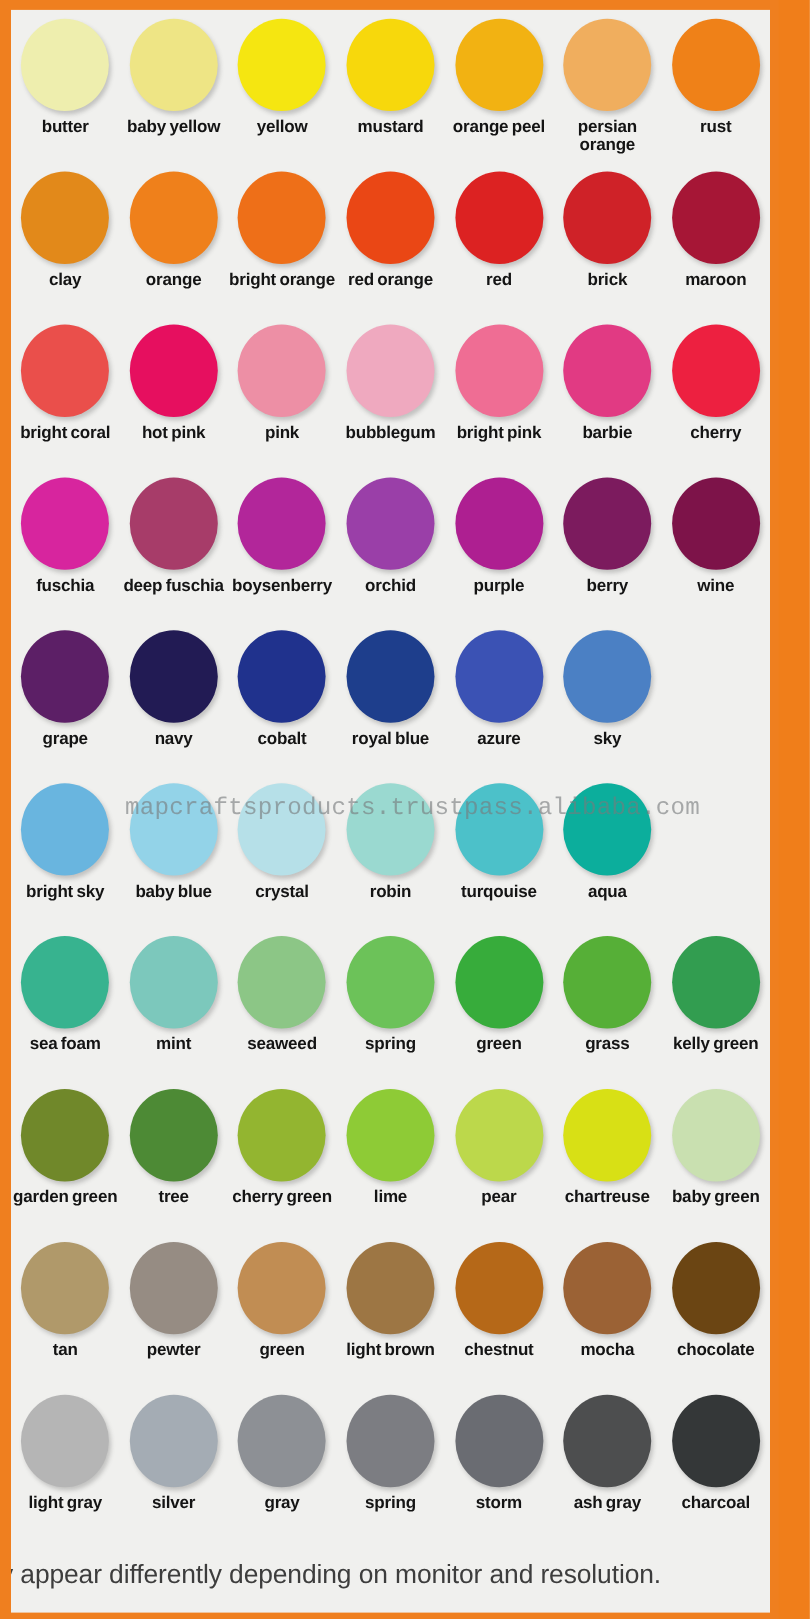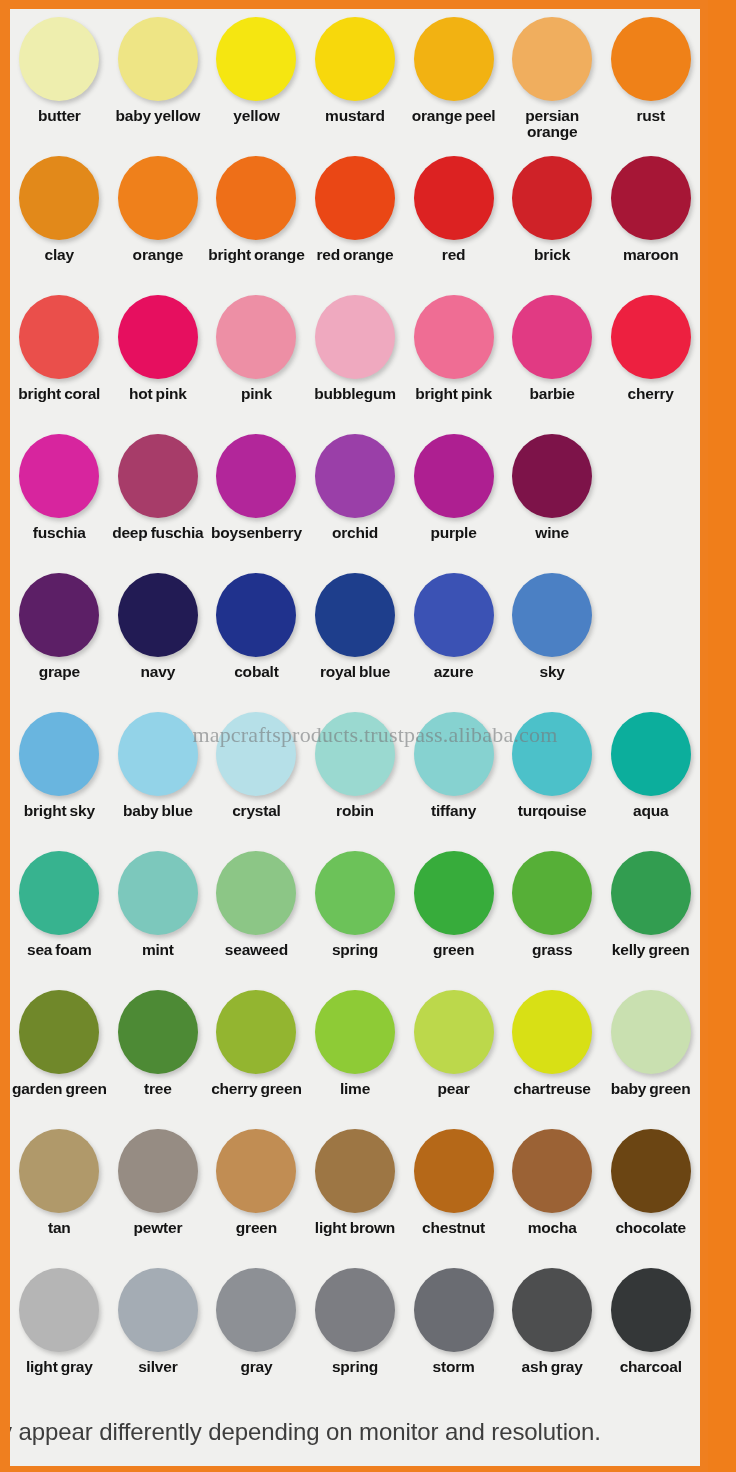--- a/index.html
+++ b/index.html
@@ -73,21 +73,21 @@
 
   #watermark {
     position: absolute;
     top: 713px;
     left: 0;
     width: 100%;
     text-align: center;
     font-size: 22px;
     letter-spacing: 0.2px;
     color: rgba(120,122,124,0.62);
-    font-family: Liberation Serif, serif;
+    font-family: Liberation Mono, monospace;
     pointer-events: none;
     white-space: nowrap;
     padding-left: 40px;
   }
 
   #footer-note {
     position: absolute;
     left: -10px;
     top: 1409px;
     width: 740px;
@@ -210,20 +210,24 @@
           </div>
           <div class="swatch-cell">
             <div class="swatch-dot" style="background: rgb(154, 63, 168);"></div>
             <div class="swatch-label">orchid</div>
           </div>
           <div class="swatch-cell">
             <div class="swatch-dot" style="background: rgb(174, 31, 145);"></div>
             <div class="swatch-label">purple</div>
           </div>
           <div class="swatch-cell">
+            <div class="swatch-dot" style="background: rgb(124, 27, 94);"></div>
+            <div class="swatch-label">berry</div>
+          </div>
+          <div class="swatch-cell">
             <div class="swatch-dot" style="background: rgb(125, 19, 73);"></div>
             <div class="swatch-label">wine</div>
           </div>
         </div>
         <div class="swatch-row">
           <div class="swatch-cell">
             <div class="swatch-dot" style="background: rgb(92, 31, 102);"></div>
             <div class="swatch-label">grape</div>
           </div>
           <div class="swatch-cell">
@@ -258,24 +262,20 @@
           </div>
           <div class="swatch-cell">
             <div class="swatch-dot" style="background: rgb(182, 224, 232);"></div>
             <div class="swatch-label">crystal</div>
           </div>
           <div class="swatch-cell">
             <div class="swatch-dot" style="background: rgb(154, 217, 208);"></div>
             <div class="swatch-label">robin</div>
           </div>
           <div class="swatch-cell">
-            <div class="swatch-dot" style="background: rgb(134, 210, 208);"></div>
-            <div class="swatch-label">tiffany</div>
-          </div>
-          <div class="swatch-cell">
             <div class="swatch-dot" style="background: rgb(76, 193, 201);"></div>
             <div class="swatch-label">turqouise</div>
           </div>
           <div class="swatch-cell">
             <div class="swatch-dot" style="background: rgb(12, 174, 156);"></div>
             <div class="swatch-label">aqua</div>
           </div>
         </div>
         <div class="swatch-row">
           <div class="swatch-cell">

